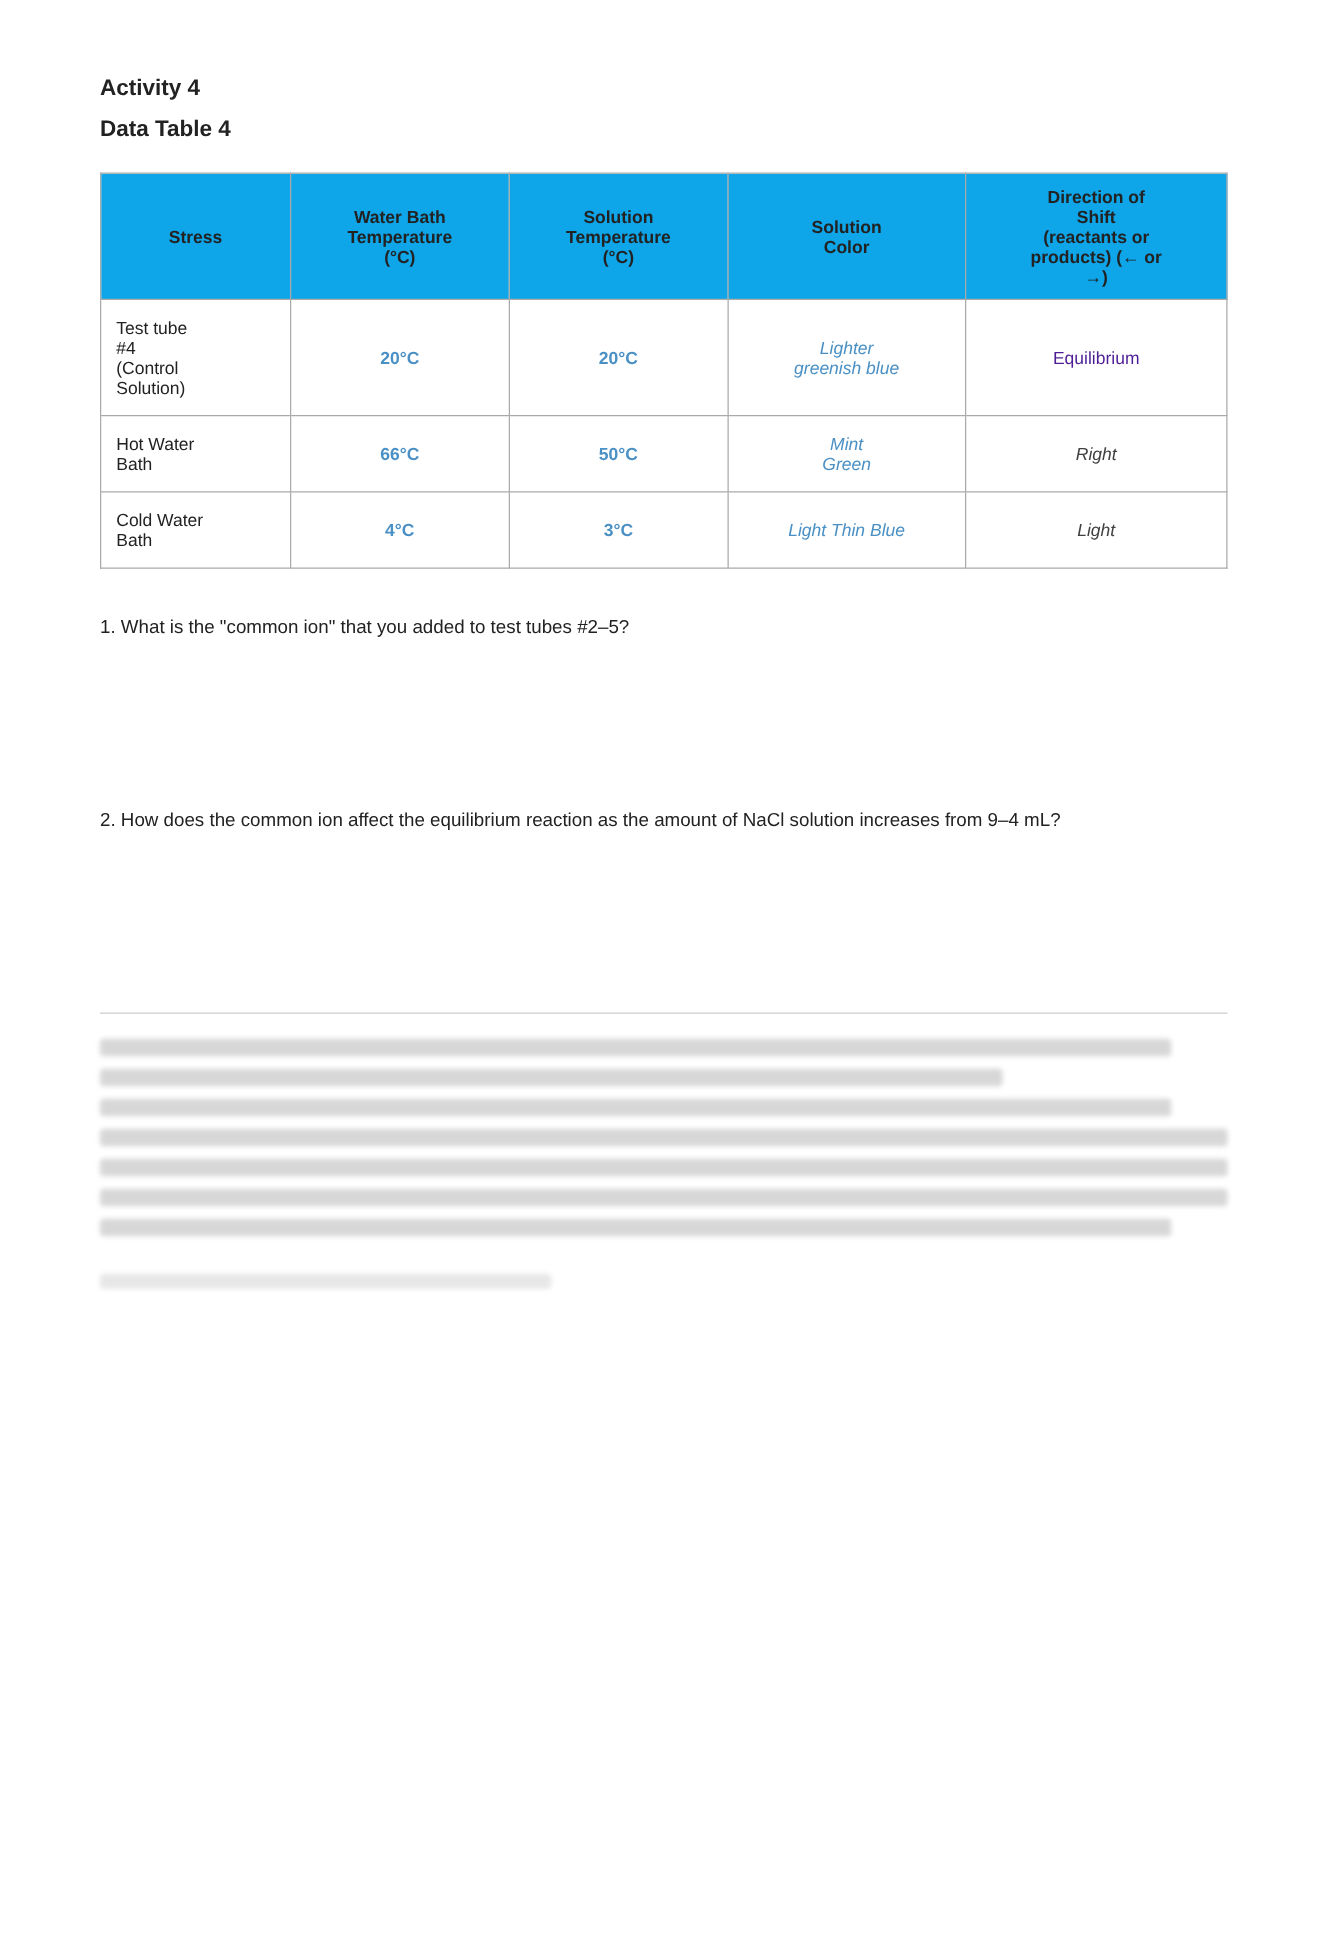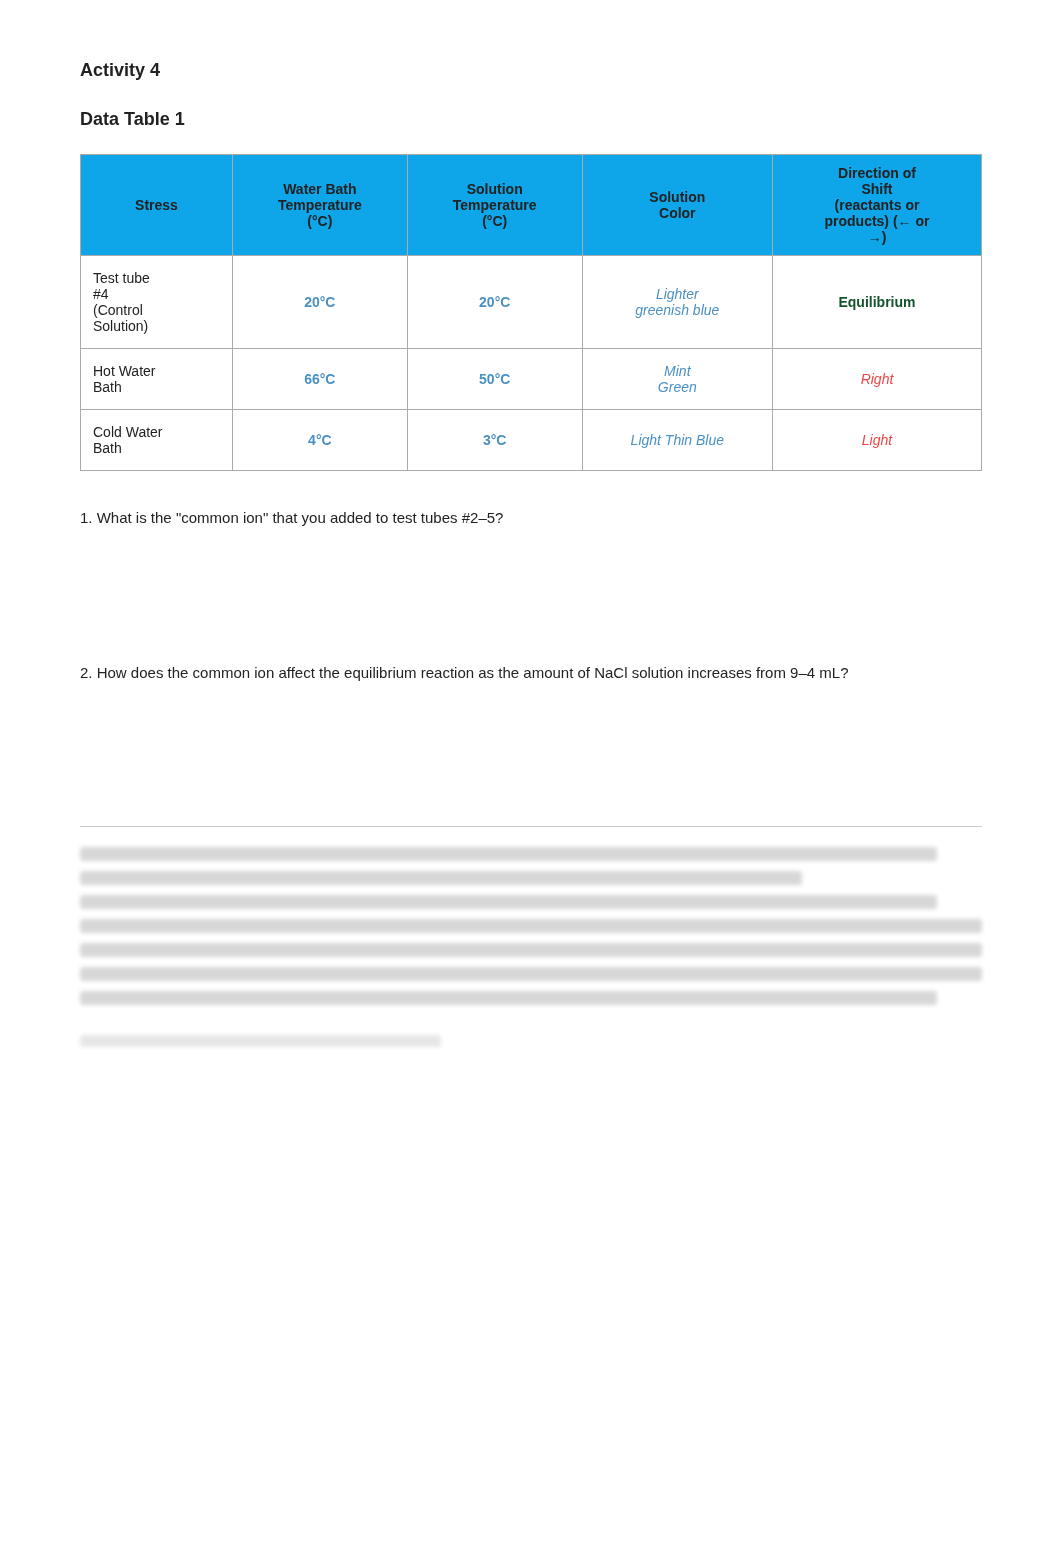--- a/index.html
+++ b/index.html
@@ -8,21 +8,21 @@
       font-family: Arial, sans-serif;
       font-size: 15px;
       color: #222;
       width: 1062px;
       min-height: 1556px;
       padding: 60px 80px;
     }
 
     .activity-title {
       font-size: 18px;
-      margin-bottom: 28px;
+      margin-bottom: 12px;
       color: #222;
     }
 
     .data-table-title {
       font-size: 18px;
       margin-bottom: 24px;
       color: #222;
     }
 
     table {
@@ -60,28 +60,27 @@
       font-weight: bold;
       font-style: normal;
     }
 
     .italic-blue {
       color: #4a90c4;
       font-style: italic;
     }
 
     .italic-right {
-      color: #ef4444;
+      color: #404040;
       font-style: italic;
     }
 
     .equilibrium {
-      color: #14532d;
+      color: #4c1d95;
       font-style: normal;
-      font-weight: bold;
     }
 
     .question-section {
       margin-bottom: 30px;
     }
 
     .question {
       font-size: 15px;
       margin-bottom: 12px;
       line-height: 1.5;
@@ -116,21 +115,21 @@
       border-radius: 3px;
       opacity: 0.3;
       filter: blur(2px);
       width: 40%;
     }
   </style>
 </head>
 <body>
 
 <h1 class="activity-title">Activity 4</h1>
-<h2 class="data-table-title">Data Table 1</h2>
+<h2 class="data-table-title">Data Table 4</h2>
 
 <table>
   <thead>
     <tr>
       <th><strong>Stress</strong></th>
       <th><strong>Water Bath<br>Temperature<br>(°C)</strong></th>
       <th><strong>Solution<br>Temperature<br>(°C)</strong></th>
       <th><strong>Solution<br>Color</strong></th>
       <th><strong>Direction of<br>Shift<br>(reactants or<br>products) (← or<br>→)</strong></th>
     </tr>

